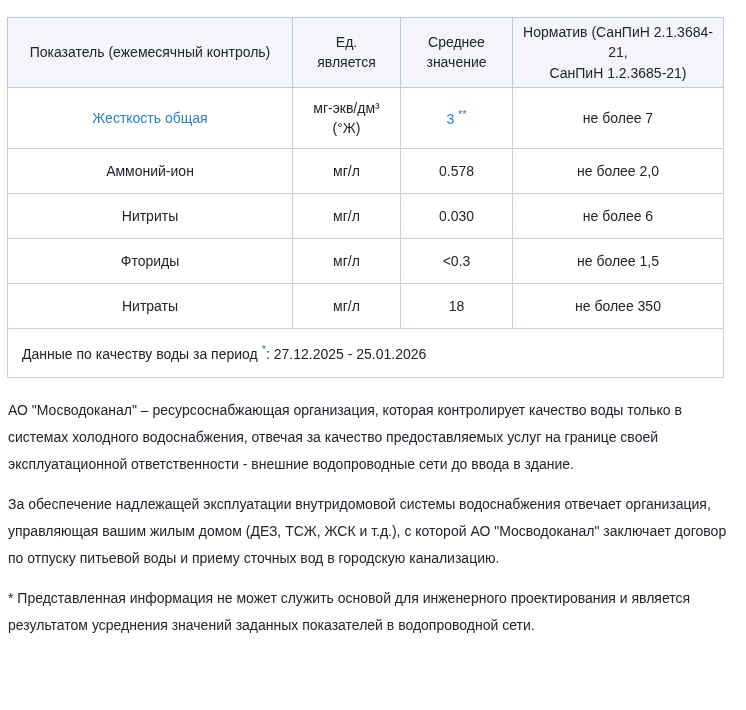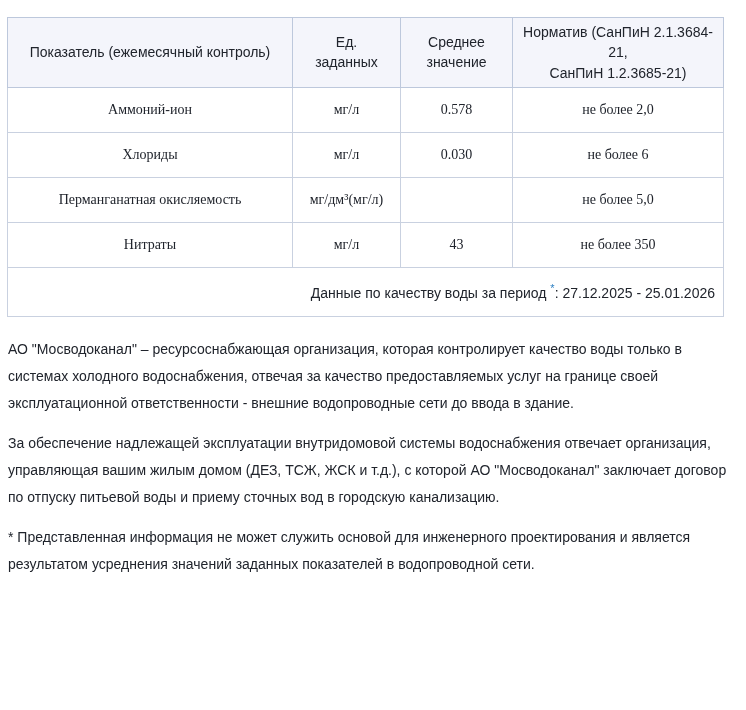--- a/index.html
+++ b/index.html
@@ -32,23 +32,23 @@
     padding: 4px 8px;
     white-space: pre-line;
     color: #20242c;
   }
   .water-table thead th {
     background: #f4f5fb;
     border-color: #bdc8dc;
     height: 56px;
   }
   .water-table tr.row-tall td  { height: 52px; }
-  .water-table tr.row-std td   { height: 36px; font-family: Liberation Serif, serif; }
+  .water-table tr.row-std td   { height: 36px; }
   .water-table tr.row-footer td {
-    text-align: right;
+    text-align: left;
     padding-left: 14px;
     height: 40px;
     white-space: normal;
   }
   .link {
     color: #2e80c3;
     cursor: pointer;
     text-decoration: none;
   }
   sup.star {
@@ -77,50 +77,57 @@
   <colgroup>
     <col style="width:285px">
     <col style="width:108px">
     <col style="width:112px">
     <col style="width:211px">
   </colgroup>
   <thead>
     <tr>
       <th>Показатель (ежемесячный контроль)</th>
       <th>Ед.
-заданных</th>
+является</th>
       <th>Среднее
 значение</th>
       <th>Норматив (СанПиН 2.1.3684-21,
 СанПиН 1.2.3685-21)</th>
     </tr>
   </thead>
   <tbody>
+    <tr class="row-tall">
+      <td><span class="link">Жесткость общая</span></td>
+      <td>мг-экв/дм³
+(°Ж)</td>
+      <td><span class="link">3</span> <sup class="val-star">**</sup></td>
+      <td>не более 7</td>
+    </tr>
     <tr class="row-std">
       <td>Аммоний-ион</td>
       <td>мг/л</td>
       <td>0.578</td>
       <td>не более 2,0</td>
     </tr>
     <tr class="row-std">
-      <td>Хлориды</td>
+      <td>Нитриты</td>
       <td>мг/л</td>
       <td>0.030</td>
       <td>не более 6</td>
     </tr>
     <tr class="row-std">
-      <td>Перманганатная окисляемость</td>
-      <td>мг/дм³(мг/л)</td>
-      <td></td>
-      <td>не более 5,0</td>
+      <td>Фториды</td>
+      <td>мг/л</td>
+      <td>&lt;0.3</td>
+      <td>не более 1,5</td>
     </tr>
     <tr class="row-std">
       <td>Нитраты</td>
       <td>мг/л</td>
-      <td>43</td>
+      <td>18</td>
       <td>не более 350</td>
     </tr>
     <tr class="row-footer">
       <td colspan="4"><span>Данные по качеству воды за период </span><sup class="star">*</sup><span>: 27.12.2025 - 25.01.2026</span></td>
     </tr>
   </tbody>
 </table>
 
 <div class="text-block">
   <p>АО "Мосводоканал" – ресурсоснабжающая организация, которая контролирует качество воды только в системах холодного водоснабжения, отвечая за качество предоставляемых услуг на границе своей эксплуатационной ответственности - внешние водопроводные сети до ввода в здание.</p>

